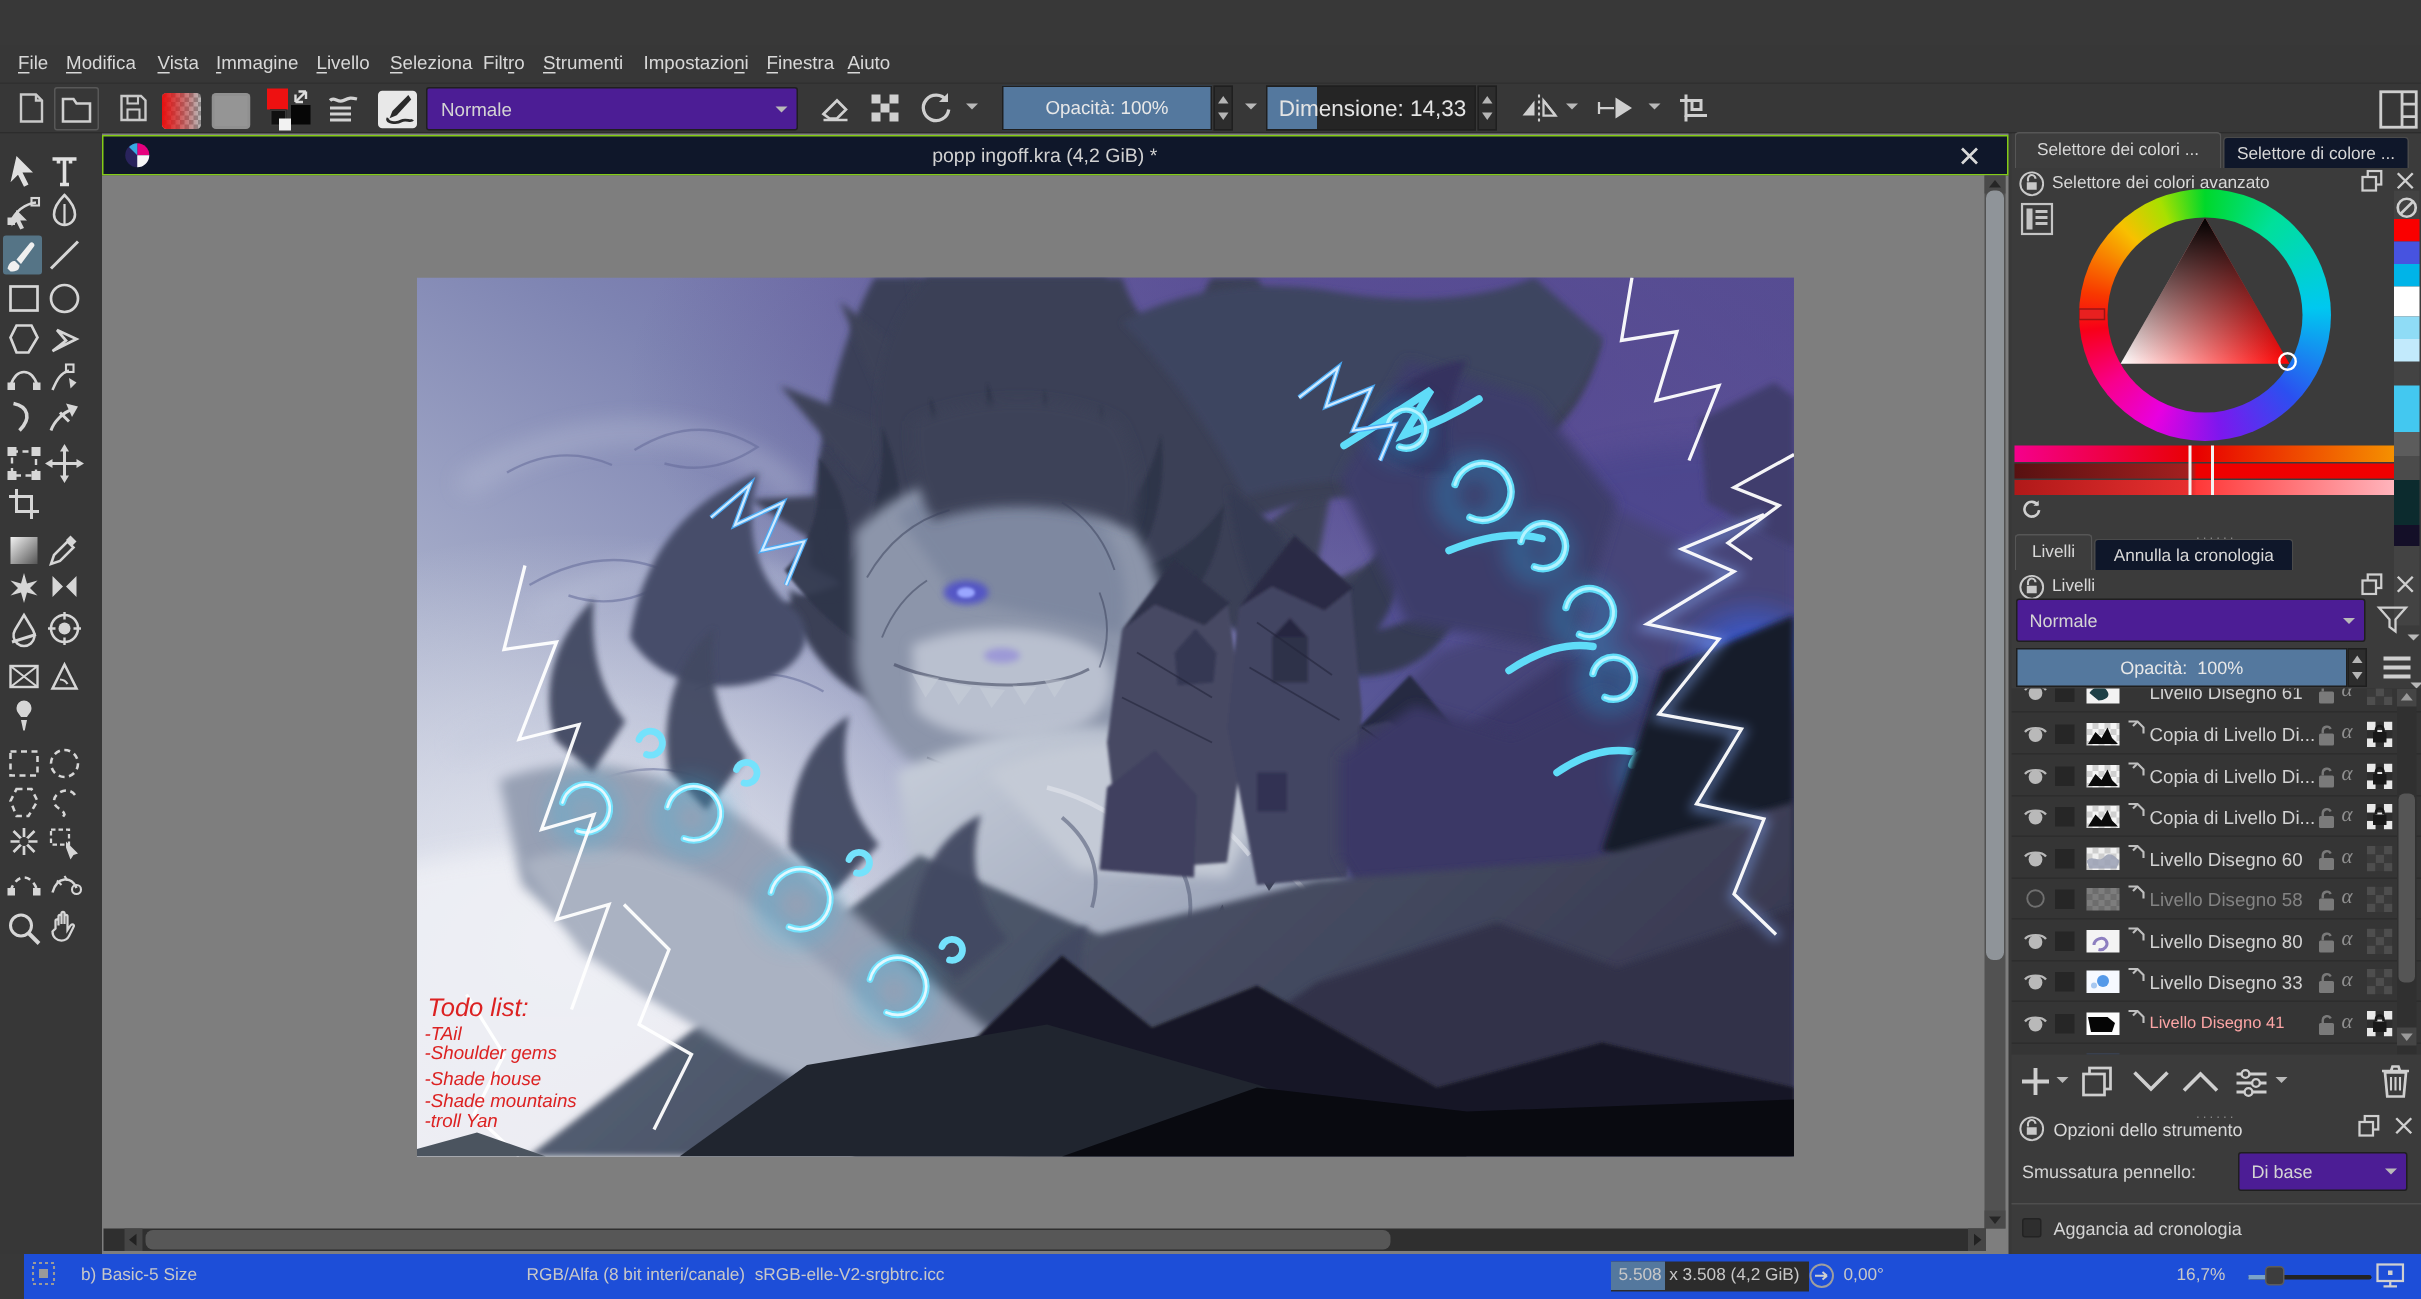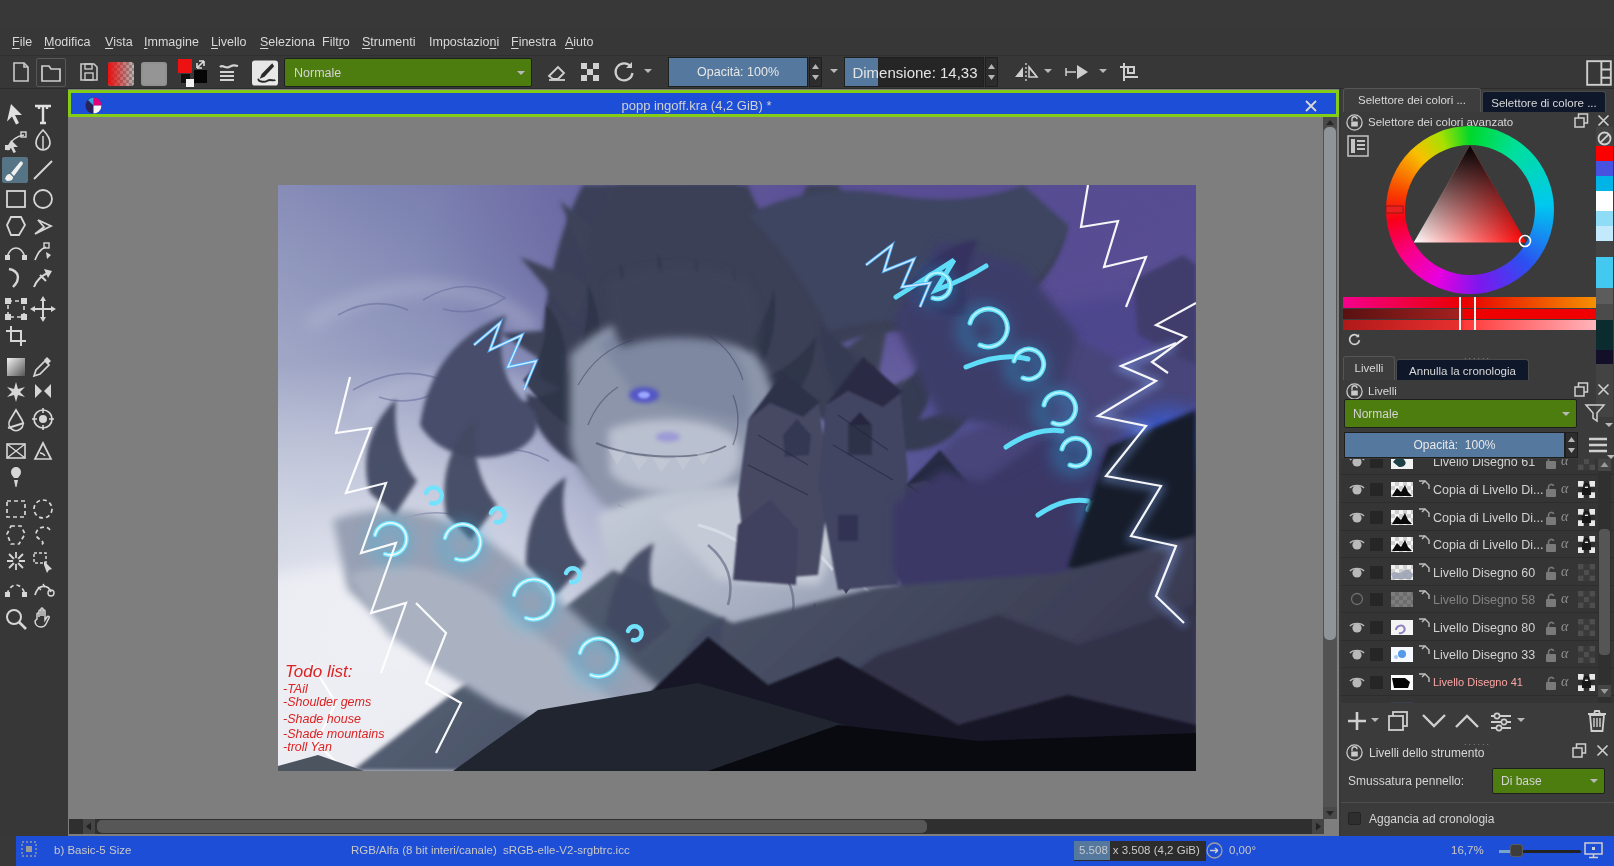--- a/index.html
+++ b/index.html
@@ -8,30 +8,30 @@
 #titlebar{position:absolute;left:0;top:0;width:1614px;height:30px;background:#1b1b1b;color:#d9d9d9}
 #titlebar .ttext{position:absolute;left:31px;top:8px;font-size:12.5px;color:#d4d4d4}
 .winbtn{position:absolute;top:0;width:46px;height:30px;color:#cfcfcf;font-size:13px;text-align:center;line-height:30px}
 
 #menubar{position:absolute;left:0;top:30px;width:1614px;height:26px;background:#373737;border-bottom:1px solid #303030}
 #menubar span{position:absolute;top:5px;font-size:12.5px;color:#d8d8d8}
 #menubar u{text-decoration:underline;text-underline-offset:2px}
 
 #toolbar{position:absolute;left:0;top:56px;width:1614px;height:33px;background:#373737;border-bottom:1px solid #2c2c2c}
 .tbtn{position:absolute;top:3px;width:26px;height:26px}
-.combo{position:absolute;background:#4d7c0f;border:1px solid #1f1f1f;border-radius:2px;color:#d4d4d4}
+.combo{position:absolute;background:#4c1d95;border:1px solid #1f1f1f;border-radius:2px;color:#d4d4d4}
 .comboarrow{position:absolute;right:6px;top:50%;margin-top:-2px;width:0;height:0;border-left:4px solid transparent;border-right:4px solid transparent;border-top:4px solid #b9b9b9}
 .sliderspin{position:absolute;width:13px;background:#2d2d2d;border:1px solid #1f1f1f}
 
 #toolbox{position:absolute;left:0;top:89px;width:68px;height:747px;background:#373737}
 .tool{position:absolute;width:26px;height:26px}
 .tool.sel{background:#557486;border-radius:2px}
 
 #mdi{position:absolute;left:68px;top:89px;width:1271px;height:747px;background:#7e7e7e}
-#subtitle{position:absolute;left:0;top:1px;width:1271px;height:27px;background:#1d4ed8;border:3px solid #84cc16}
+#subtitle{position:absolute;left:0;top:1px;width:1271px;height:27px;background:#0f172a;border:1px solid #84cc16}
 #subtitle .stext{position:absolute;left:0;right:14px;top:5px;text-align:center;font-size:13px;color:#d2d2d2}
 #canvasarea{position:absolute;left:1px;top:28px;width:1255px;height:702px;background:#7e7e7e}
 #vsb{position:absolute;right:2px;top:28px;width:14px;height:702px;background:#525252}
 #hsb{position:absolute;left:1px;top:730px;width:1255px;height:15px;background:#2f2f2f}
 
 #rightdock{position:absolute;left:1341px;top:89px;width:273px;height:747px;background:#3b3b3b}
 .dtab{position:absolute;height:24px;font-size:11.5px;color:#d8d8d8;background:#3d3d3d;border:1px solid #565656;border-bottom:none;border-radius:3px 3px 0 0;text-align:center;line-height:23px}
 .dtab.off{background:#0f172a;border-color:#4a4a4a;height:21px}
 .dhead{position:absolute;font-size:11.5px;color:#d8d8d8}
 
@@ -1109,21 +1109,21 @@
           <path d="M7 9v9M10 9v9M13 9v9" stroke="#cfcfcf" stroke-width="1.4"></path>
         </svg>
 </div>
 <div class="abs" style="left:123px;top:648px;width:26px;height:3px;color:#888;font-size:9px;letter-spacing:2px">......</div>
 
 <svg class="abs" style="left:5px;top:655px" width="17" height="17" viewBox="0 0 17 17">
         <circle cx="8.5" cy="8.5" r="7.6" fill="none" stroke="#c9c9c9" stroke-width="1.3"></circle>
         <rect x="5.2" y="7.5" width="6.6" height="5" fill="#c9c9c9"></rect>
         <path d="M6 7V5.2a2.5 2.5 0 0 1 5 0" fill="none" stroke="#c9c9c9" stroke-width="1.4"></path>
       </svg>
-<div class="dhead" style="left:28px;top:657px;font-size:12px">Livelli dello strumento</div>
+<div class="dhead" style="left:28px;top:657px;font-size:12px">Opzioni dello strumento</div>
 <svg class="abs" style="left:231px;top:654px" width="15" height="15" viewBox="0 0 15 15">
         <rect x="4.5" y="1" width="9" height="9" fill="none" stroke="#cfcfcf" stroke-width="1.5"></rect>
         <rect x="1" y="5" width="9" height="9" fill="#3b3b3b" stroke="#cfcfcf" stroke-width="1.5"></rect>
       </svg>
 <svg class="abs" style="left:255px;top:655px" width="13" height="13" viewBox="0 0 13 13">
         <path d="M1.5 1.5l10 10M11.5 1.5l-10 10" stroke="#cfcfcf" stroke-width="1.6"></path>
       </svg>
 <div class="abs" style="left:7px;top:685px;font-size:12px;color:#d4d4d4">Smussatura pennello:</div>
 <div class="combo" style="left:151px;top:679px;width:113px;height:26px;font-size:12px">
         <span style="position:absolute;left:8px;top:5px">Di base</span>

